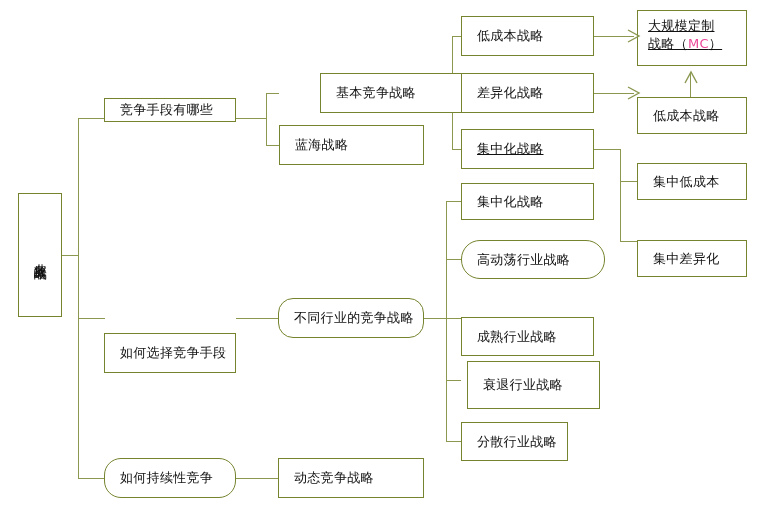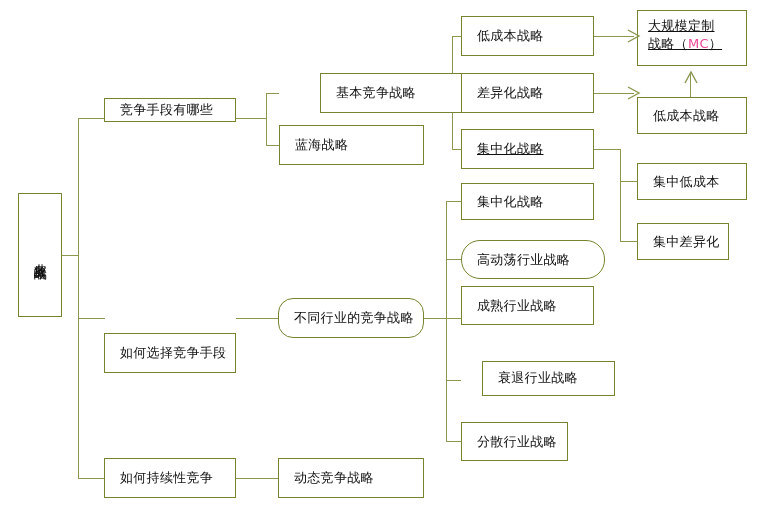--- a/index.html
+++ b/index.html
@@ -150,53 +150,53 @@
   </div>
 
   <div class="node" style="left:637px; top:97px; width:110px; height:37px;">
     <span>低成本战略</span>
   </div>
 
   <div class="node" style="left:637px; top:163px; width:110px; height:37px;">
     <span>集中低成本</span>
   </div>
 
-  <div class="node" style="left:637px; top:223px; width:92px; height:37px;">
+  <div class="node" style="left:637px; top:240px; width:110px; height:37px;">
     <span>集中差异化</span>
   </div>
 
   <div class="node" style="left:104px; top:298px; width:132px; height:40px;margin-top:35px;">
     <span>如何选择竞争手段</span>
   </div>
 
   <div class="node" style="left:278px; top:298px; width:146px; height:40px;border-radius:15px;">
     <span>不同行业的竞争战略</span>
   </div>
 
   <div class="node" style="left:461px; top:183px; width:133px; height:37px;">
     <span>集中化战略</span>
   </div>
 
   <div class="node" style="left:461px; top:240px; width:144px; height:39px;border-radius:19px;">
     <span>高动荡行业战略</span>
   </div>
 
-  <div class="node" style="left:461px; top:286px; width:133px; height:39px;">
+  <div class="node" style="left:461px; top:317px; width:133px; height:39px;">
     <span>成熟行业战略</span>
   </div>
 
-  <div class="node" style="left:482px; top:361px; width:133px; height:35px;font-family:Liberation Mono, monospace;">
+  <div class="node" style="left:467px; top:361px; width:133px; height:48px;">
     <span>衰退行业战略</span>
   </div>
 
   <div class="node" style="left:461px; top:422px; width:107px; height:39px;">
     <span>分散行业战略</span>
   </div>
 
-  <div class="node" style="left:104px; top:458px; width:132px; height:40px;">
+  <div class="node" style="left:104px; top:458px; width:132px; height:40px;border-radius:17px;">
     <span>如何持续性竞争</span>
   </div>
 
   <div class="node" style="left:278px; top:458px; width:146px; height:40px;text-align:center;">
     <span>动态竞争战略</span>
   </div>
 
 </div>
 
 </body></html>

